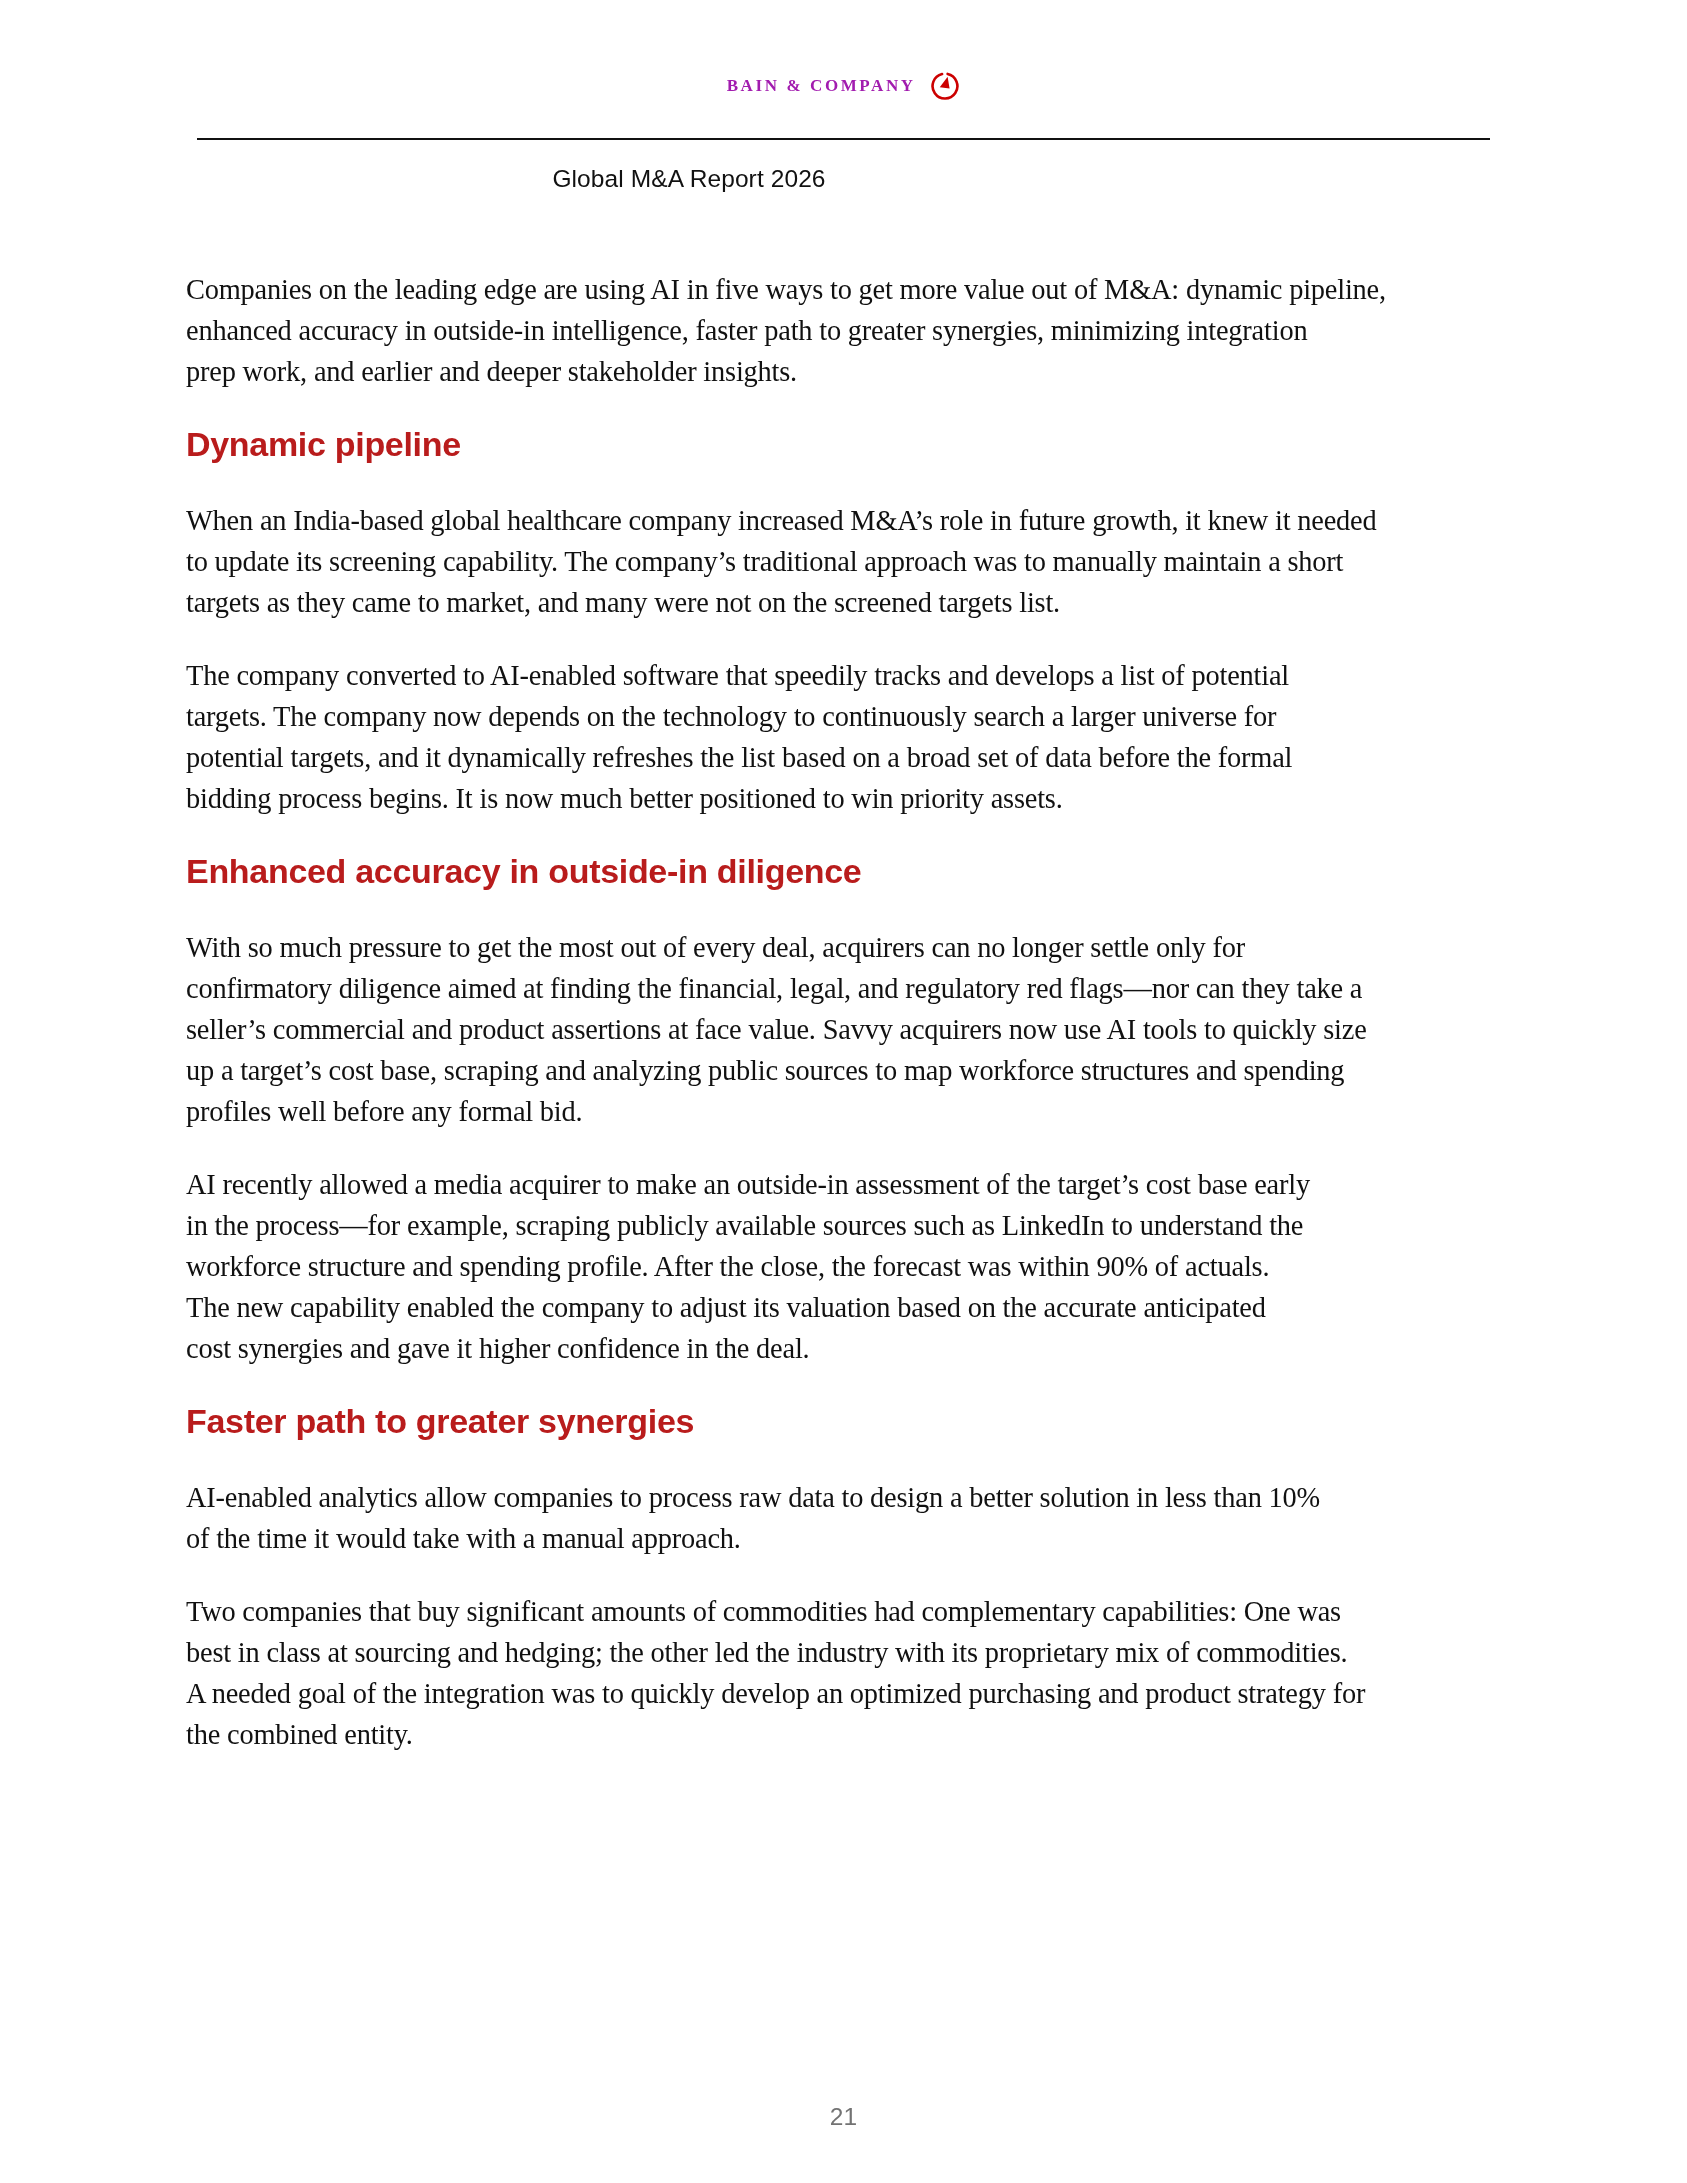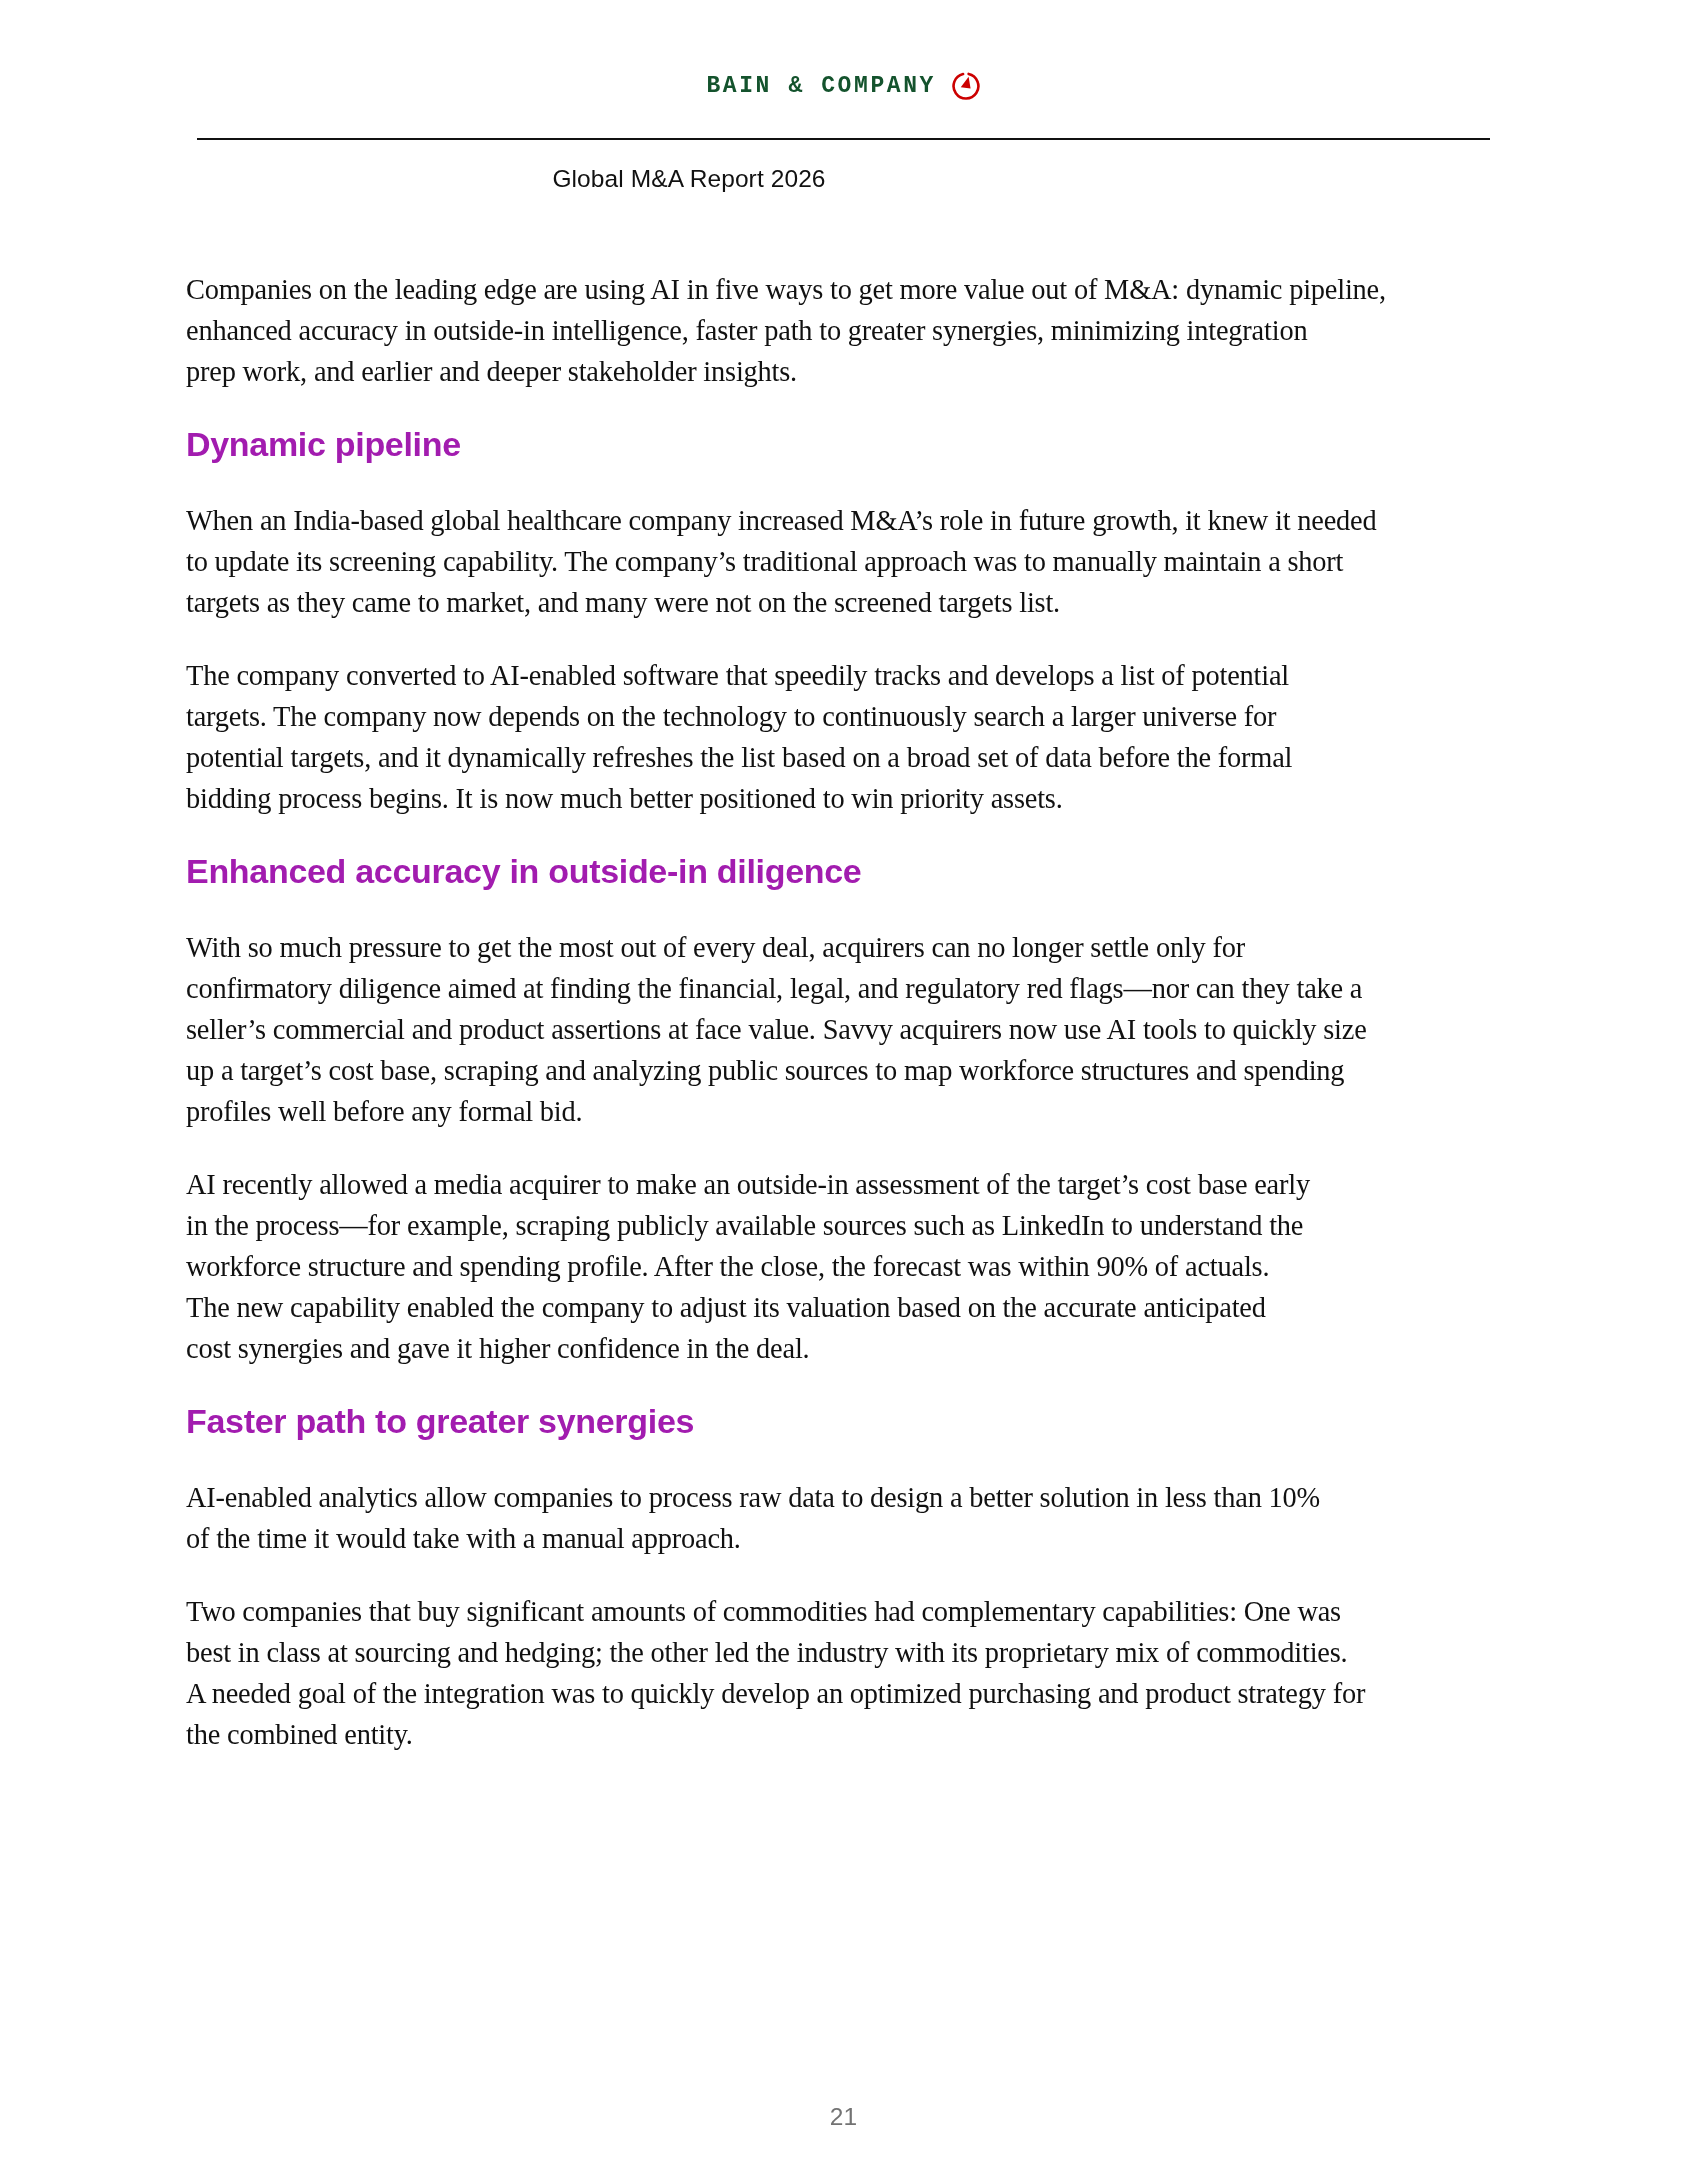--- a/index.html
+++ b/index.html
@@ -1,32 +1,32 @@
 <!DOCTYPE html>
 <html style="font-size:10.6px"><head>
 <meta charset="utf-8">
 <style>
   html, body { margin: 0; padding: 0; background: #ffffff; }
   body { width: 1687px; height: 2183px; position: relative; overflow: hidden; color: #111; }
   .page { position: absolute; left: 0; top: 0; width: 1687px; height: 2183px; }
 
   .logo { position: absolute; top: 71px; left: 0; width: 1687px; text-align: center; height: 40px; }
   .logo-inner { display: inline-flex; align-items: center; gap: 14.6px; }
-  .logo-text { font-family: Liberation Mono, monospace; font-weight: bold; font-size: 23px; letter-spacing: 2.6px; color: #14532d; }
+  .logo-text { font-family: Liberation Serif, serif; font-weight: bold; font-size: 17px; letter-spacing: 2.6px; color: #a21caf; }
   .logo-mark { width: 30px; height: 30px; display: inline-block; }
 
   .rule { position: absolute; top: 138px; left: 197px; width: 1293px; height: 2px; background: #111; }
 
   .running-title { position: absolute; top: 165px; left: 0; width: 1378px; text-align: center;
     font-family: "Liberation Sans", sans-serif; font-size: 24.5px; color: #111; letter-spacing: 0.1px; }
 
   .content { position: absolute; left: 186px; top: 269px; width: 1297px; }
   .p { font-family: "Liberation Serif", serif; font-size: 28.4px; line-height: 41px; margin: 0 0 32px 0; color: #111; letter-spacing: -0.2px; }
   .p .line { display: block; white-space: nowrap; }
-  .h { font-family: "Liberation Sans", sans-serif; font-weight: bold; font-size: 34px; line-height: 41px; margin: 0 0 35px 0; color: #a21caf; letter-spacing: -0.3px; }
+  .h { font-family: "Liberation Sans", sans-serif; font-weight: bold; font-size: 34px; line-height: 41px; margin: 0 0 35px 0; color: #b91c1c; letter-spacing: -0.3px; }
 
   .page-number { position: absolute; top: 2103px; left: 0; width: 1687px; text-align: center;
     font-family: "Liberation Sans", sans-serif; font-size: 24.5px; color: #737373; }
 </style>
 </head>
 <body>
 
 <div class="page">
 
   <div class="logo">

